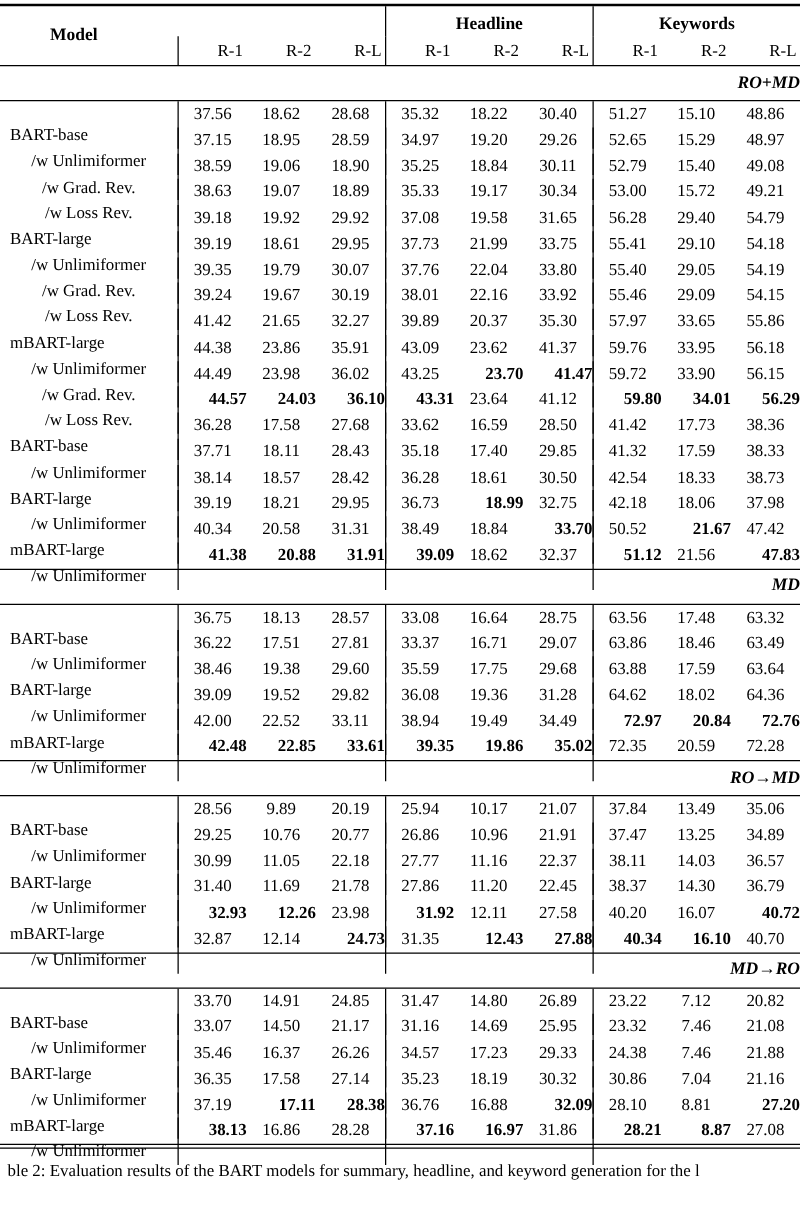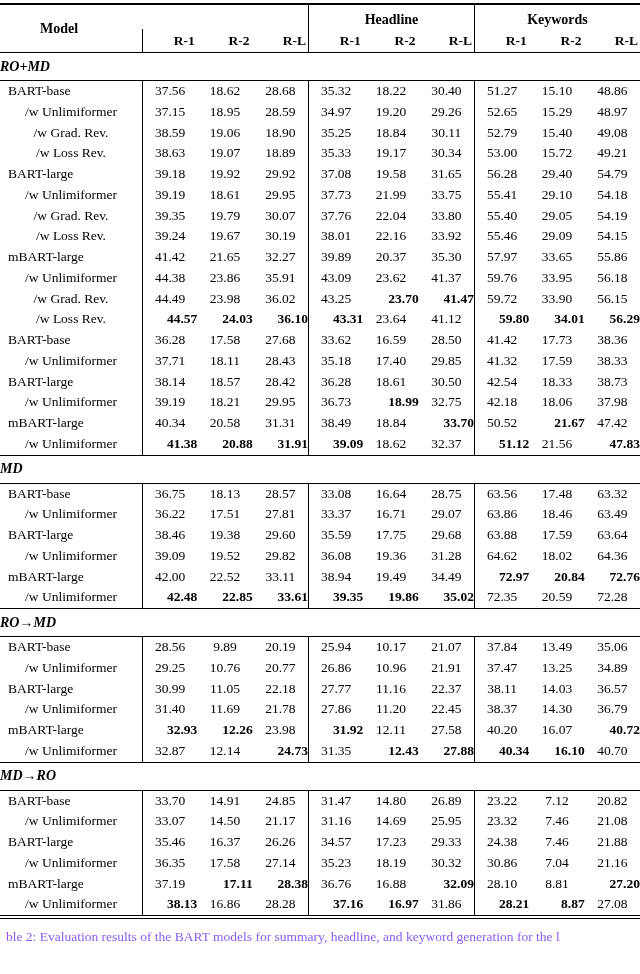--- a/index.html
+++ b/index.html
@@ -17,38 +17,38 @@
     grid-template-rows:24px 23px;align-items:center;
   }
   .thead .model-h{
     grid-column:1;grid-row:1/3;padding-left:8px;font-weight:bold;font-size:14px;margin-left:32px;
   }
   .cell{font-size:13.5px;line-height:20.75px;}
   .group-label{
     grid-row:1;text-align:center;font-weight:bold;font-size:14px;
     border-left:1px solid #000;align-self:stretch;display:flex;align-items:flex-end;justify-content:center;padding-bottom:1px;
   }
-  .sub-h{grid-row:2;text-align:right;font-weight:bold;font-size:13.5px;align-self:stretch;display:flex;align-items:center;justify-content:center;padding-left:28px;}
+  .sub-h{grid-row:2;text-align:right;font-weight:normal;font-size:13.5px;align-self:stretch;display:flex;align-items:center;justify-content:center;padding-left:28px;}
   .sub-h.sep{border-left:1px solid #000;}
   
   .band{
     height:27px;border-top:1px solid #000;border-bottom:1px solid #000;
-    display:flex;align-items:center;justify-content:flex-start;
+    display:flex;align-items:center;justify-content:flex-end;
   }
   .band-title{font-weight:bold;font-style:italic;font-size:14px;}
   
   .row{display:grid;grid-template-columns:142px repeat(9,1fr);height:20.75px;}
-  .row .model{padding-left:8px;white-space:nowrap;}
+  .row .model{padding-left:8px;white-space:nowrap;margin-top:17px;}
   .row .model.sub{padding-left:0;text-align:center;}
   .row .num{text-align:center;}
   .row .num.sep{border-left:1px solid #000;}
   .row .num.bold{font-weight:bold;text-align:right;}
   
   .caption{
-    margin-top:10px;padding:0 6px;font-size:13.5px;color:#8b5cf6;
+    margin-top:10px;padding:0 6px;font-size:13.5px;color:#000000;
     white-space:nowrap;overflow:hidden;
   }
 </style>
 </head>
 <body>
 
 <div class="table-wrap">
   <div class="rule thick"></div>
 
   <div class="thead" id="table-header">

